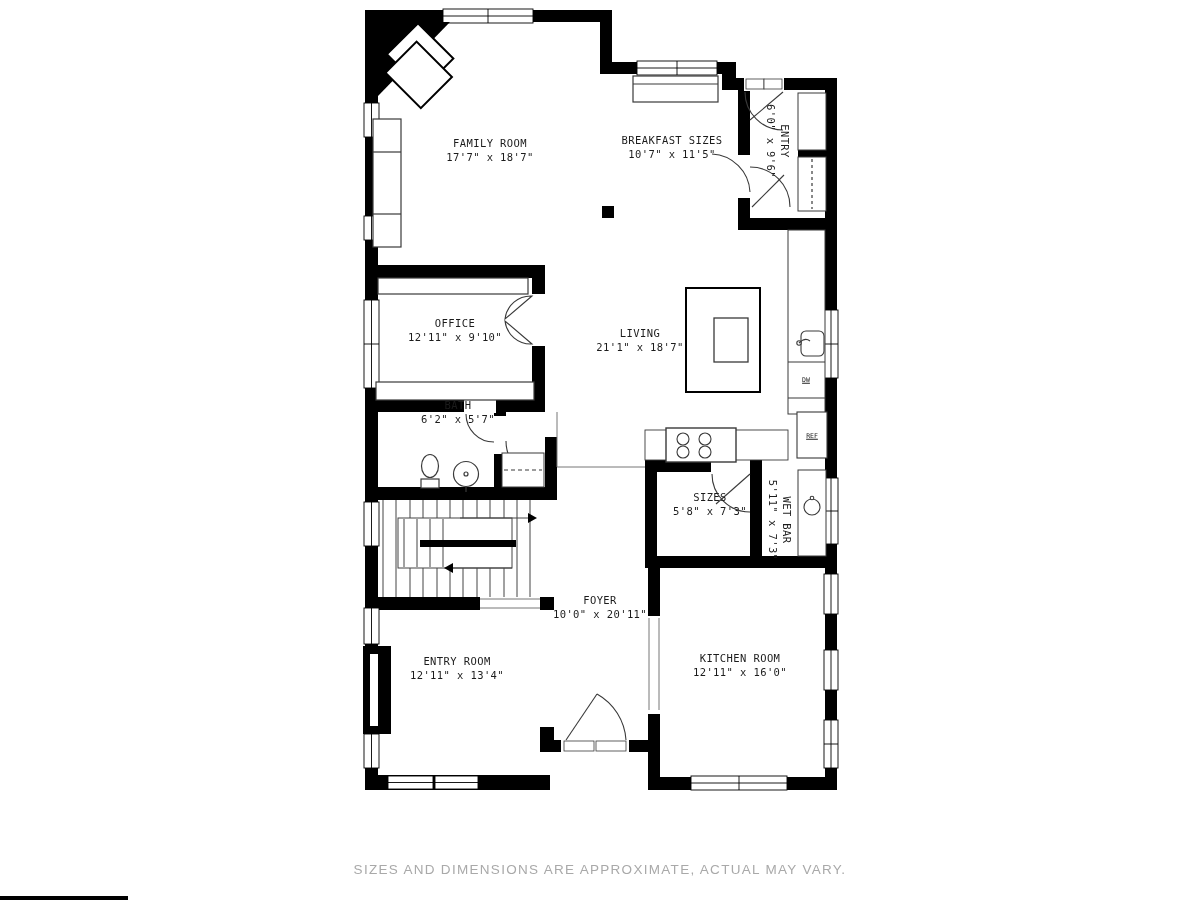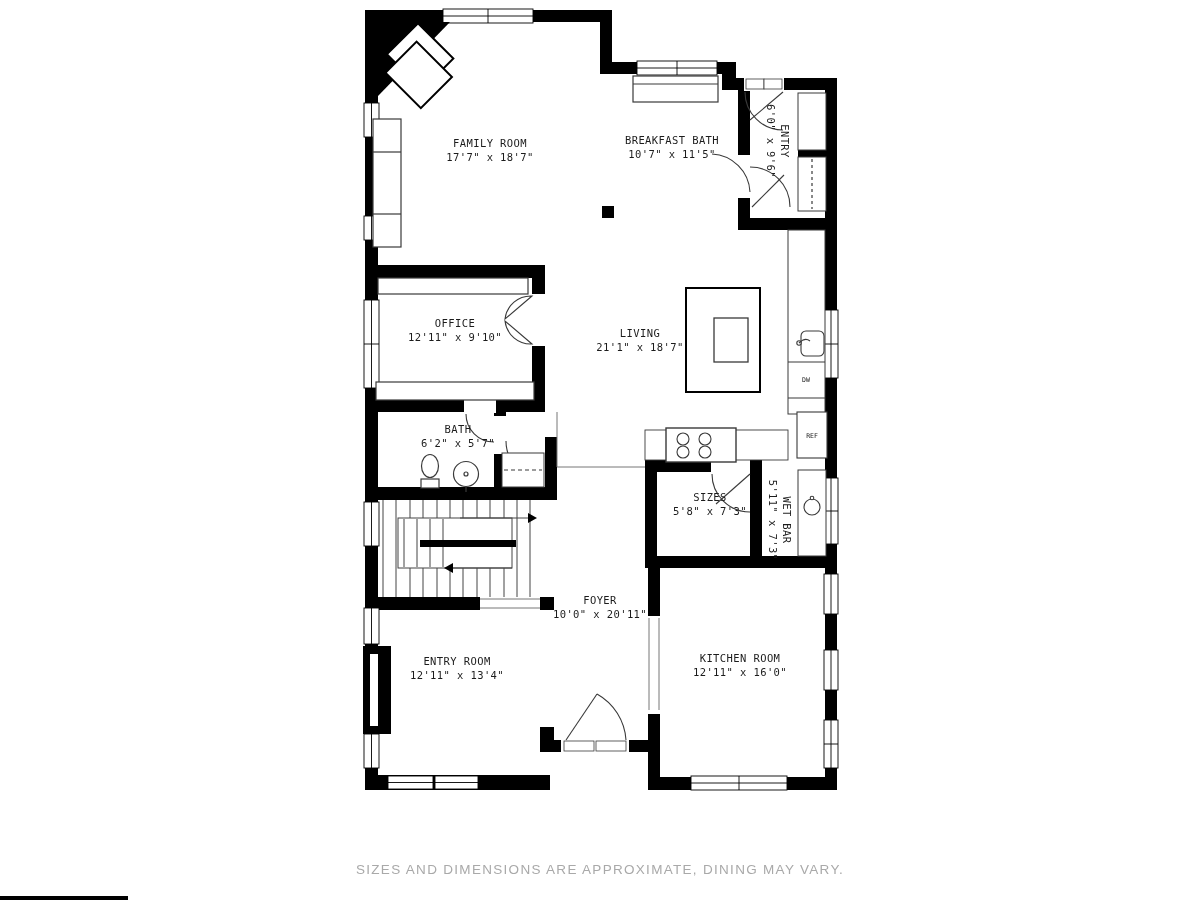--- a/index.html
+++ b/index.html
@@ -4,21 +4,21 @@
 <style>
   html,body{margin:0;padding:0;background:#ffffff;}
   .canvas{position:relative;width:1011px;height:900px;background:#fff;overflow:hidden;
           font-family:"DejaVu Sans Mono", monospace;}
   .plan-svg{position:absolute;left:0;top:0;}
   .room-label{position:absolute;transform:translate(-50%,-50%);display:flex;flex-direction:column;
               align-items:center;text-align:center;white-space:nowrap;
               font-size:10.5px;line-height:1.3;letter-spacing:.4px;color:#1c1c1c;}
   .room-label.rot90{transform:translate(-50%,-50%) rotate(90deg);}
   .fixture-label{position:absolute;transform:translate(-50%,-50%);font-size:6.5px;line-height:1;
-                 letter-spacing:0;color:#222;white-space:nowrap;}
+                 letter-spacing:0;color:#222;white-space:nowrap;text-decoration:underline;}
   .disclaimer{position:absolute;left:600px;top:869px;transform:translate(-50%,-50%);
               font-family:"Liberation Sans", sans-serif;font-size:13.5px;letter-spacing:1.3px;
               color:#a9a9a9;white-space:nowrap;}
 </style>
 </head>
 <body>
 
 <div class="canvas">
 
 <svg class="plan-svg" width="1200" height="900" viewBox="0 0 1200 900">
@@ -290,36 +290,36 @@
   </g>
 
   <rect x="0" y="896" width="128" height="4" fill="#000"></rect>
 </svg>
 
   <div class="room-label" style="left:490px;top:151px">
     <span>FAMILY ROOM</span>
     <span>17'7" x 18'7"</span>
   </div>
   <div class="room-label" style="left:672px;top:148px">
-    <span>BREAKFAST BATH</span>
+    <span>BREAKFAST SIZES</span>
     <span>10'7" x 11'5"</span>
   </div>
   <div class="room-label rot90" style="left:777px;top:141px">
     <span>ENTRY</span>
     <span>6'0" x 9'6"</span>
   </div>
   <div class="room-label" style="left:455px;top:331px">
     <span>OFFICE</span>
     <span>12'11" x 9'10"</span>
   </div>
   <div class="room-label" style="left:640px;top:341px">
     <span>LIVING</span>
     <span>21'1" x 18'7"</span>
   </div>
-  <div class="room-label" style="left:458px;top:437px">
+  <div class="room-label" style="left:458px;top:413px">
     <span>BATH</span>
     <span>6'2" x 5'7"</span>
   </div>
   <div class="room-label" style="left:710px;top:505px">
     <span>SIZES</span>
     <span>5'8" x 7'3"</span>
   </div>
   <div class="room-label rot90" style="left:779px;top:520px">
     <span>WET BAR</span>
     <span>5'11" x 7'3"</span>
@@ -333,14 +333,14 @@
     <span>12'11" x 13'4"</span>
   </div>
   <div class="room-label" style="left:740px;top:666px">
     <span>KITCHEN ROOM</span>
     <span>12'11" x 16'0"</span>
   </div>
 
   <div class="fixture-label" style="left:812px;top:436px">REF</div>
   <div class="fixture-label" style="left:806px;top:380px">DW</div>
 
-  <div class="disclaimer">SIZES AND DIMENSIONS ARE APPROXIMATE, DINING MAY VARY.</div>
+  <div class="disclaimer">SIZES AND DIMENSIONS ARE APPROXIMATE, ACTUAL MAY VARY.</div>
 </div>
 
 </body></html>

